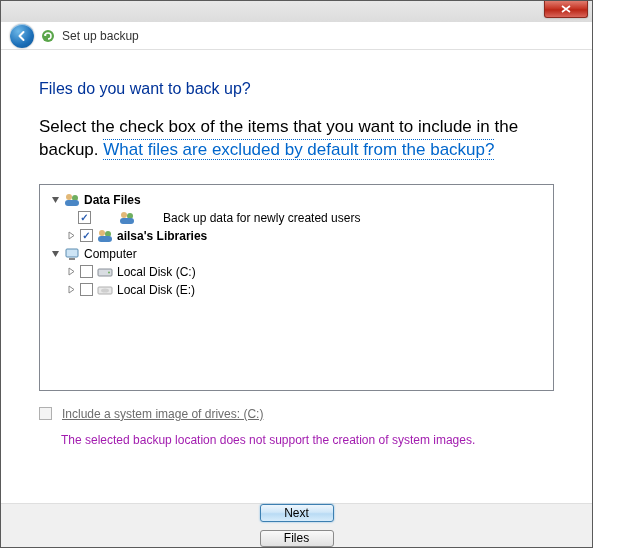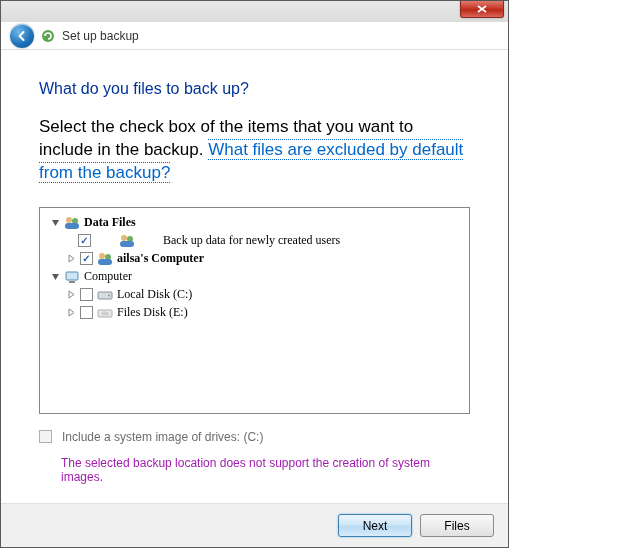--- a/index.html
+++ b/index.html
@@ -5,21 +5,21 @@
   * { box-sizing: border-box; }
   html, body {
     margin: 0; padding: 0;
     width: 630px; height: 548px;
     font-family: "Segoe UI", Tahoma, sans-serif;
     font-size: 12px;
     background: #fff;
     overflow: hidden;
   }
   .window {
-    width: 509px; height: 548px;
+    width: 593px; height: 548px;
     border: 1px solid #5a5a5a;
     background: #fff;
     position: relative;
   }
   .titlebar {
     height: 21px;
     background: linear-gradient(to bottom, #e8e8e8 0%, #dcdcdc 100%);
     display: flex;
     justify-content: flex-end;
     align-items: flex-start;
@@ -87,21 +87,20 @@
     background: #fff;
     padding: 6px 2px;
     overflow: auto;
     position: relative;
   }
   .tree-row {
     display: flex;
     align-items: center;
     height: 18px;
     white-space: nowrap;
-    font-family: Liberation Serif, serif;
   }
   .indent-0 { padding-left: 8px; }
   .indent-1 { padding-left: 36px; gap: 24px; }
   .indent-1b { padding-left: 24px; }
   .expander {
     width: 11px; height: 11px;
     margin-right: 3px;
     display: flex; align-items: center; justify-content: center;
   }
   .cb {
@@ -127,20 +126,21 @@
     font-size: 13px;
   }
   .node-label { font-size: 12px; color: #000; }
   .node-label.bold { font-weight: bold; }
   .sys-image {
     margin-top: 16px;
     display: flex;
     align-items: center;
     gap: 6px;
     color: #6d6d6d;
+    text-decoration: underline;
   }
   .sys-image .cb {
     border-color: #b0b0b0;
     background: #f4f4f4;
   }
   .sys-note {
     margin: 12px 0 0 22px;
     color: #a21caf;
     font-size: 12px;
   }
@@ -148,20 +148,21 @@
     position: absolute;
     bottom: 0; left: 0; right: 0;
     height: 44px;
     background: #f0f0f0;
     border-top: 1px solid #dfdfdf;
     display: flex;
     justify-content: flex-end;
     align-items: center;
     padding: 0 14px;
     gap: 8px;
+    flex-direction: column;
   }
   .btn {
     min-width: 74px;
     height: 23px;
     border: 1px solid #8a8a8a;
     background: linear-gradient(to bottom, #f9f9f9, #e1e1e1);
     border-radius: 3px;
     font-size: 12px;
     display: flex; align-items: center; justify-content: center;
     padding: 0 12px;
@@ -197,21 +198,21 @@
       <svg width="16" height="16" viewBox="0 0 16 16">
         <circle cx="8" cy="8" r="6" fill="#5aa54a"></circle>
         <path d="M5 8 A3 3 0 1 1 8 11" fill="none" stroke="#fff" stroke-width="1.5"></path>
         <path d="M4 6 L5 8 L7 7 Z" fill="#fff"></path>
       </svg>
     </span>
     <span class="header-title">Set up backup</span>
   </div>
 
   <div class="content">
-    <h1 class="heading">What do you files to back up?</h1>
+    <h1 class="heading">Files do you want to back up?</h1>
     <p class="desc">
       <span>Select the check box of the items that you want to include in the backup. </span><a href="#">What files are excluded by default from the backup?</a>
     </p>
 
     <div class="tree-box">
 
       <div class="tree-row indent-0">
         <span class="expander">
           <svg width="9" height="9" viewBox="0 0 9 9">
               <path class="svg-tri-down" d="M1 2 L8 2 L4.5 8 Z"></path>
@@ -246,21 +247,21 @@
             </svg>
         </span>
         <span class="cb checked"></span>
         <span class="node-icon">
           <svg width="16" height="16" viewBox="0 0 16 16">
               <circle cx="5" cy="5" r="3" fill="#e2b877"></circle>
               <circle cx="11" cy="6" r="3" fill="#6fae60"></circle>
               <rect x="1" y="8" width="14" height="6" rx="3" fill="#4a86c5"></rect>
             </svg>
         </span>
-        <span class="node-label bold">ailsa's Computer</span>
+        <span class="node-label bold">ailsa's Libraries</span>
       </div>
 
       <div class="tree-row indent-0">
         <span class="expander">
           <svg width="9" height="9" viewBox="0 0 9 9">
               <path class="svg-tri-down" d="M1 2 L8 2 L4.5 8 Z"></path>
             </svg>
         </span>
         <span class="node-icon">
           <svg width="16" height="16" viewBox="0 0 16 16">
@@ -293,21 +294,21 @@
               <path class="svg-tri-right" d="M2 1 L7 4.5 L2 8 Z"></path>
             </svg>
         </span>
         <span class="cb"></span>
         <span class="node-icon">
           <svg width="16" height="16" viewBox="0 0 16 16">
               <rect x="1" y="5" width="14" height="7" rx="1" fill="#e8e8e8" stroke="#b0b0b0"></rect>
               <ellipse cx="8" cy="8.5" rx="4" ry="2" fill="#cfcfcf"></ellipse>
             </svg>
         </span>
-        <span class="node-label">Files Disk (E:)</span>
+        <span class="node-label">Local Disk (E:)</span>
       </div>
 
     </div>
 
     <div class="sys-image">
       <span class="cb"></span>
       <span>Include a system image of drives: (C:)</span>
     </div>
     <div class="sys-note">The selected backup location does not support the creation of system images.</div>
   </div>

